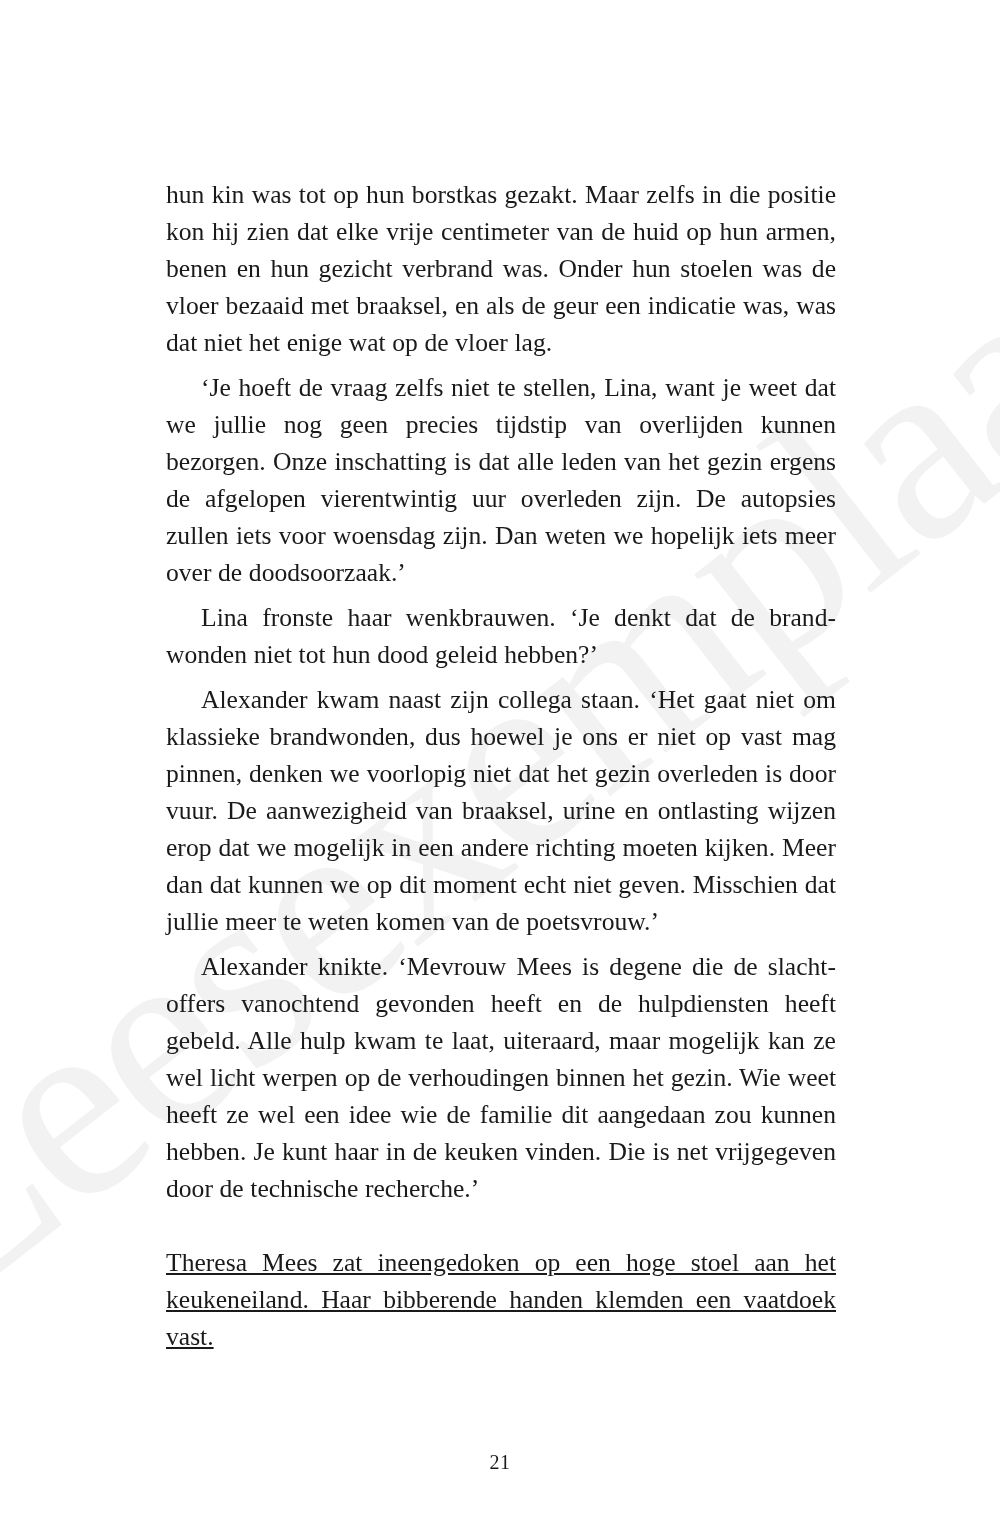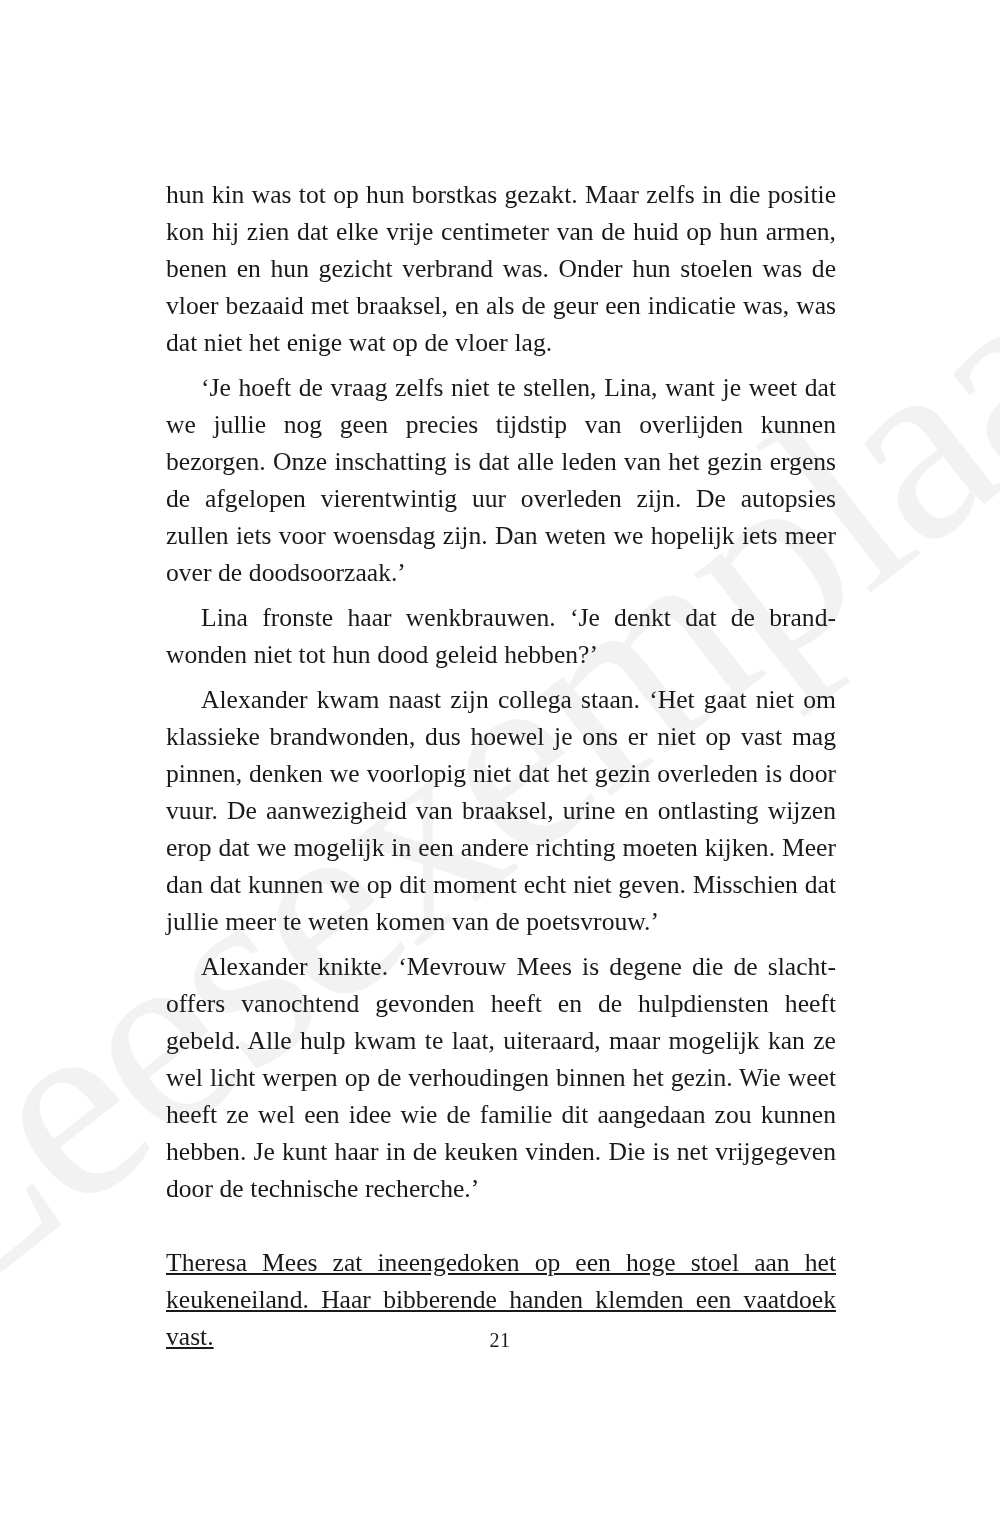--- a/index.html
+++ b/index.html
@@ -69,21 +69,21 @@
 
   .para.gap-before {
     margin-top: 37px;
     text-decoration: underline;
   }
 
   
   .folio {
     position: absolute;
     left: 0;
-    top: 1330px;
+    top: 1452px;
     width: 1000px;
     text-align: center;
     font-size: 20px;
     line-height: 1;
     color: #1a1a1a;
     z-index: 2;
     font-variant-numeric: oldstyle-nums;
     letter-spacing: 0.5px;
   }
 </style>

